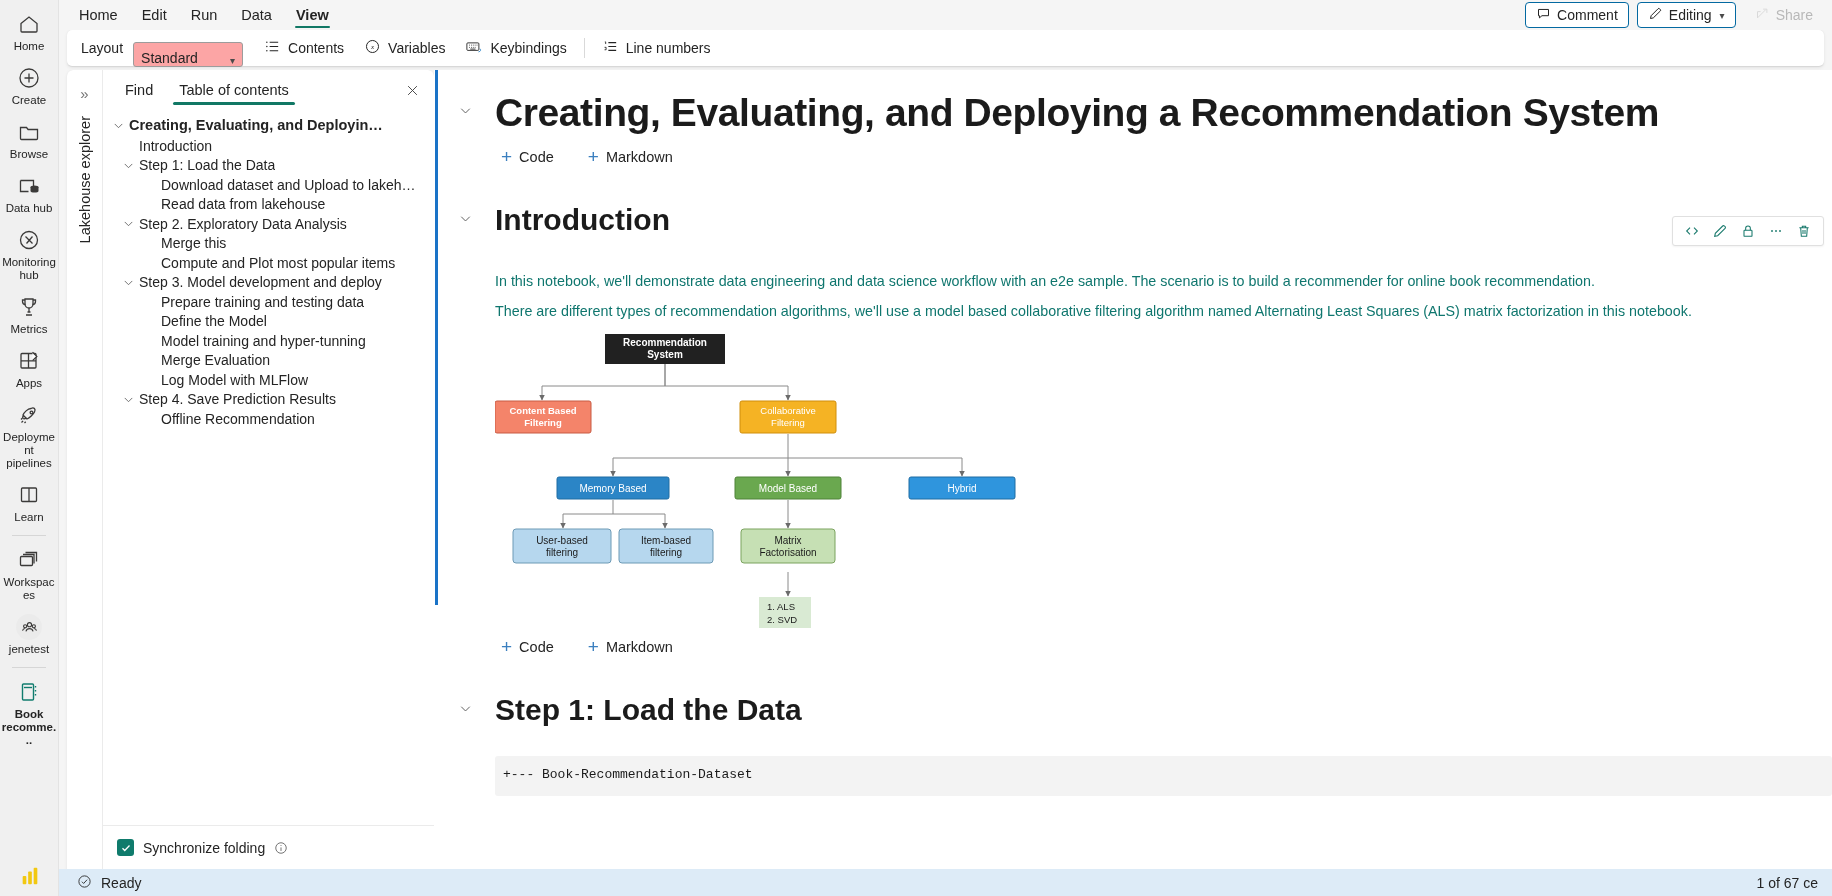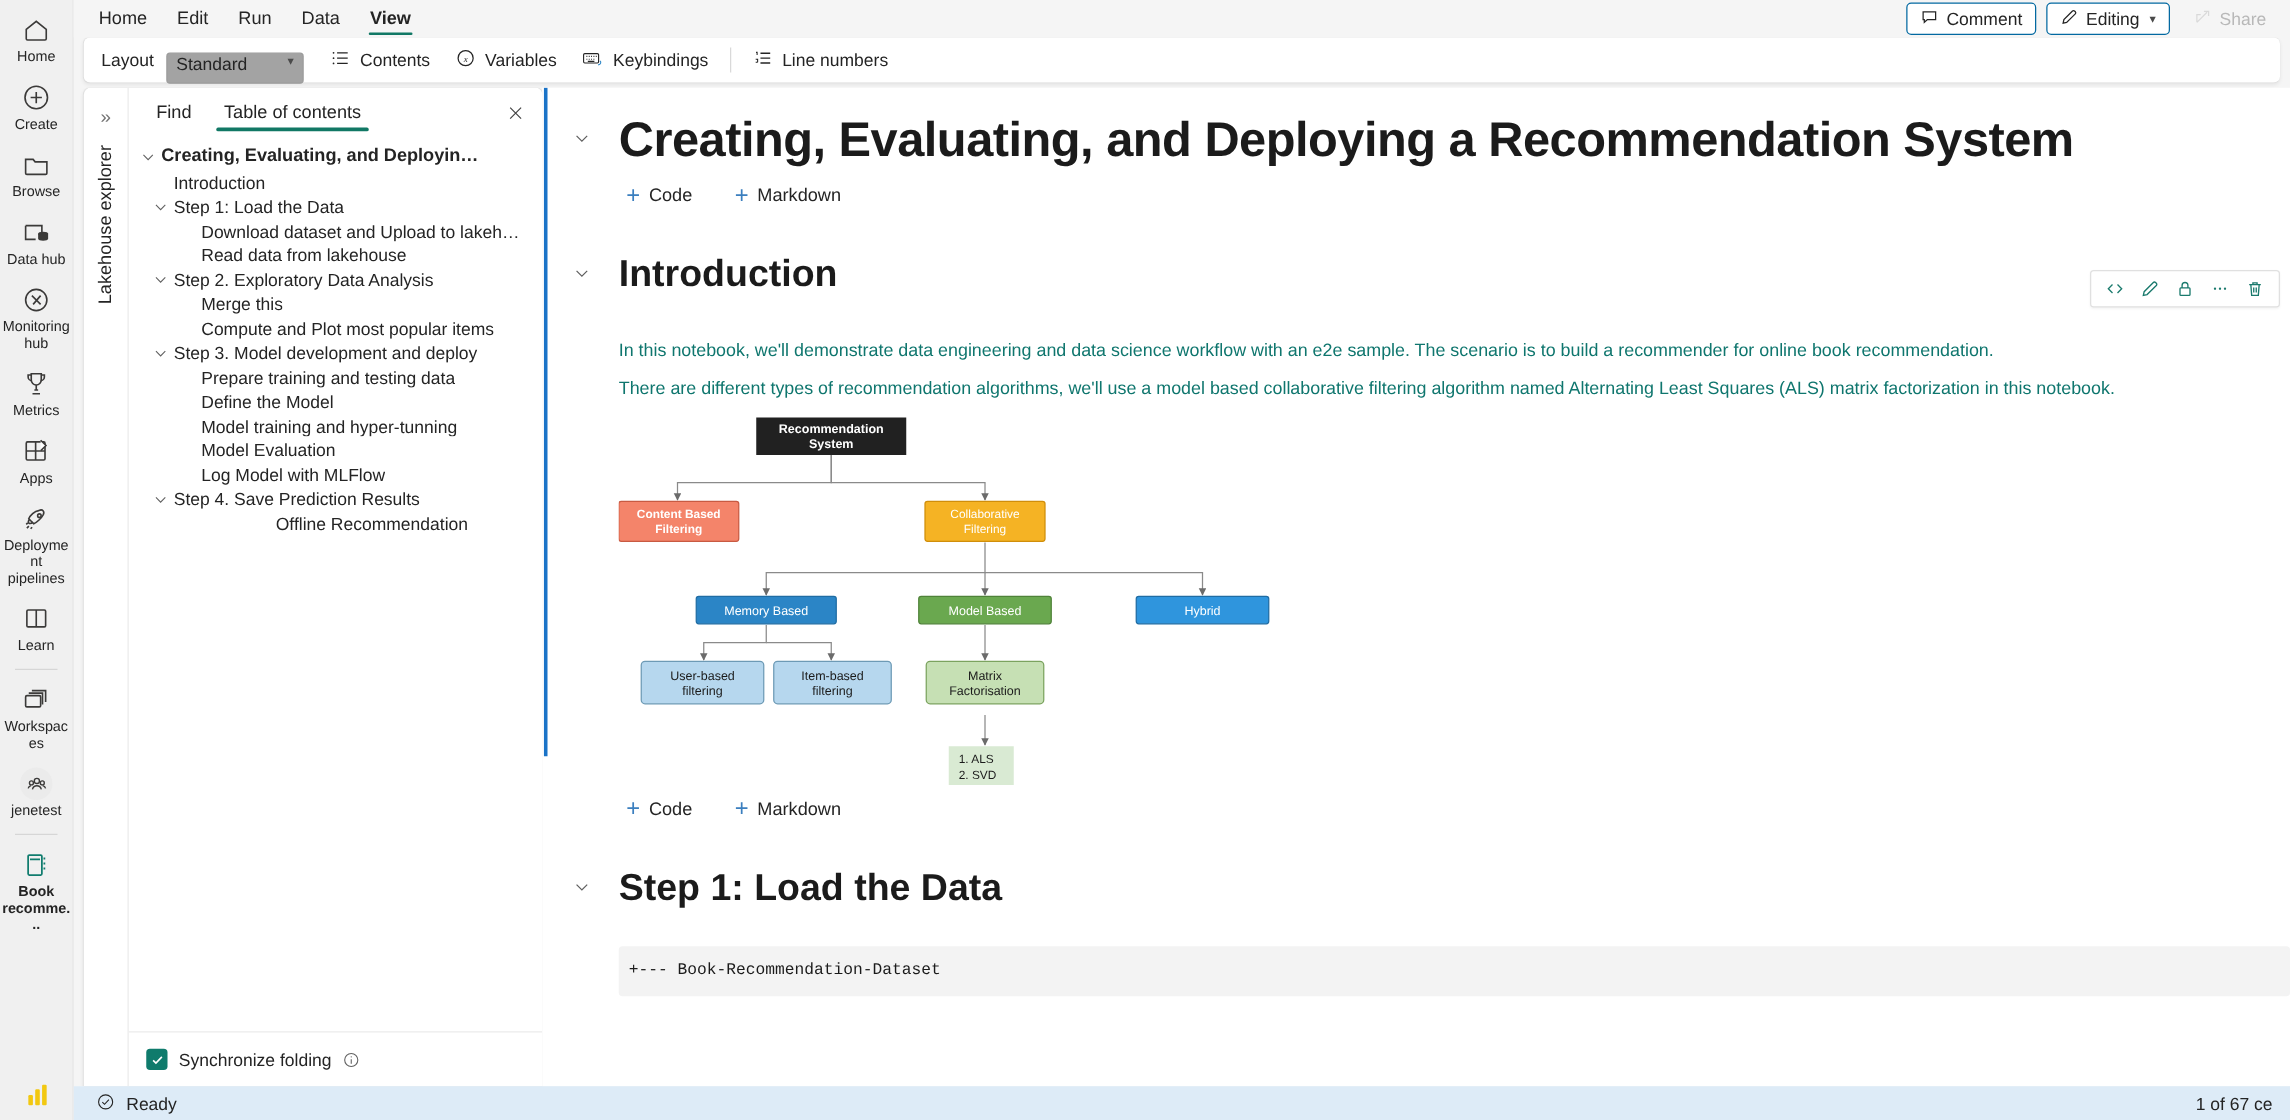--- a/index.html
+++ b/index.html
@@ -153,22 +153,22 @@
     box-shadow: 0 0.3px 0.9px rgba(0,0,0,0.07), 0 1.6px 3.6px rgba(0,0,0,0.07);
   }
   .ribbon-label {
     font-size: 14px; color: #242424; padding: 0 8px 0 6px;
   }
   .select-box {
     height: 25px;
     min-width: 110px;
     border: 1px solid #9c9c9c;
     border-radius: 3px;
-    background: #a3a3a3;
-    display: flex; align-items: flex-start; justify-content: space-between;
+    background: #fca5a5;
+    display: flex; align-items: flex-end; justify-content: space-between;
     padding: 0 7px;
     font-size: 14px;
     cursor: pointer;
     color: #242424;
     margin-right: 10px;
     margin-top: 12px;
   }
   .tb-btn {
     height: 28px;
     display: flex; align-items: center; gap: 7px;
@@ -760,35 +760,35 @@
               <div class="toc-row lvl3" style="padding-left: 36px;">
                 <span class="toc-caret"></span>
                 <span class="toc-text">Define the Model</span>
               </div>
               <div class="toc-row lvl3" style="padding-left: 36px;">
                 <span class="toc-caret"></span>
                 <span class="toc-text">Model training and hyper-tunning</span>
               </div>
               <div class="toc-row lvl3" style="padding-left: 36px;">
                 <span class="toc-caret"></span>
-                <span class="toc-text">Model Evaluation</span>
+                <span class="toc-text">Merge Evaluation</span>
               </div>
               <div class="toc-row lvl3" style="padding-left: 36px;">
                 <span class="toc-caret"></span>
                 <span class="toc-text">Log Model with MLFlow</span>
               </div>
               <div class="toc-row lvl2" style="padding-left: 14px;">
                 <span class="toc-caret">
                   <svg width="15" height="15" viewBox="0 0 24 24" fill="none" stroke="#616161" stroke-width="1.4">
                     <path d="M6 9.5l6 6 6-6"></path>
                   </svg>
                 </span>
                 <span class="toc-text">Step 4. Save Prediction Results</span>
               </div>
-              <div class="toc-row lvl3" style="padding-left: 36px; justify-content: center;">
+              <div class="toc-row lvl3" style="padding-left: 36px;">
                 <span class="toc-caret"></span>
                 <span class="toc-text">Offline Recommendation</span>
               </div>
             </div>
 
           <div class="toc-footer">
             <span class="checkbox">
               <svg width="12" height="12" viewBox="0 0 24 24" fill="none" stroke="#ffffff" stroke-width="2.6">
                   <path d="M5 12.5l4.5 4.5L19 7"></path>
                 </svg>

